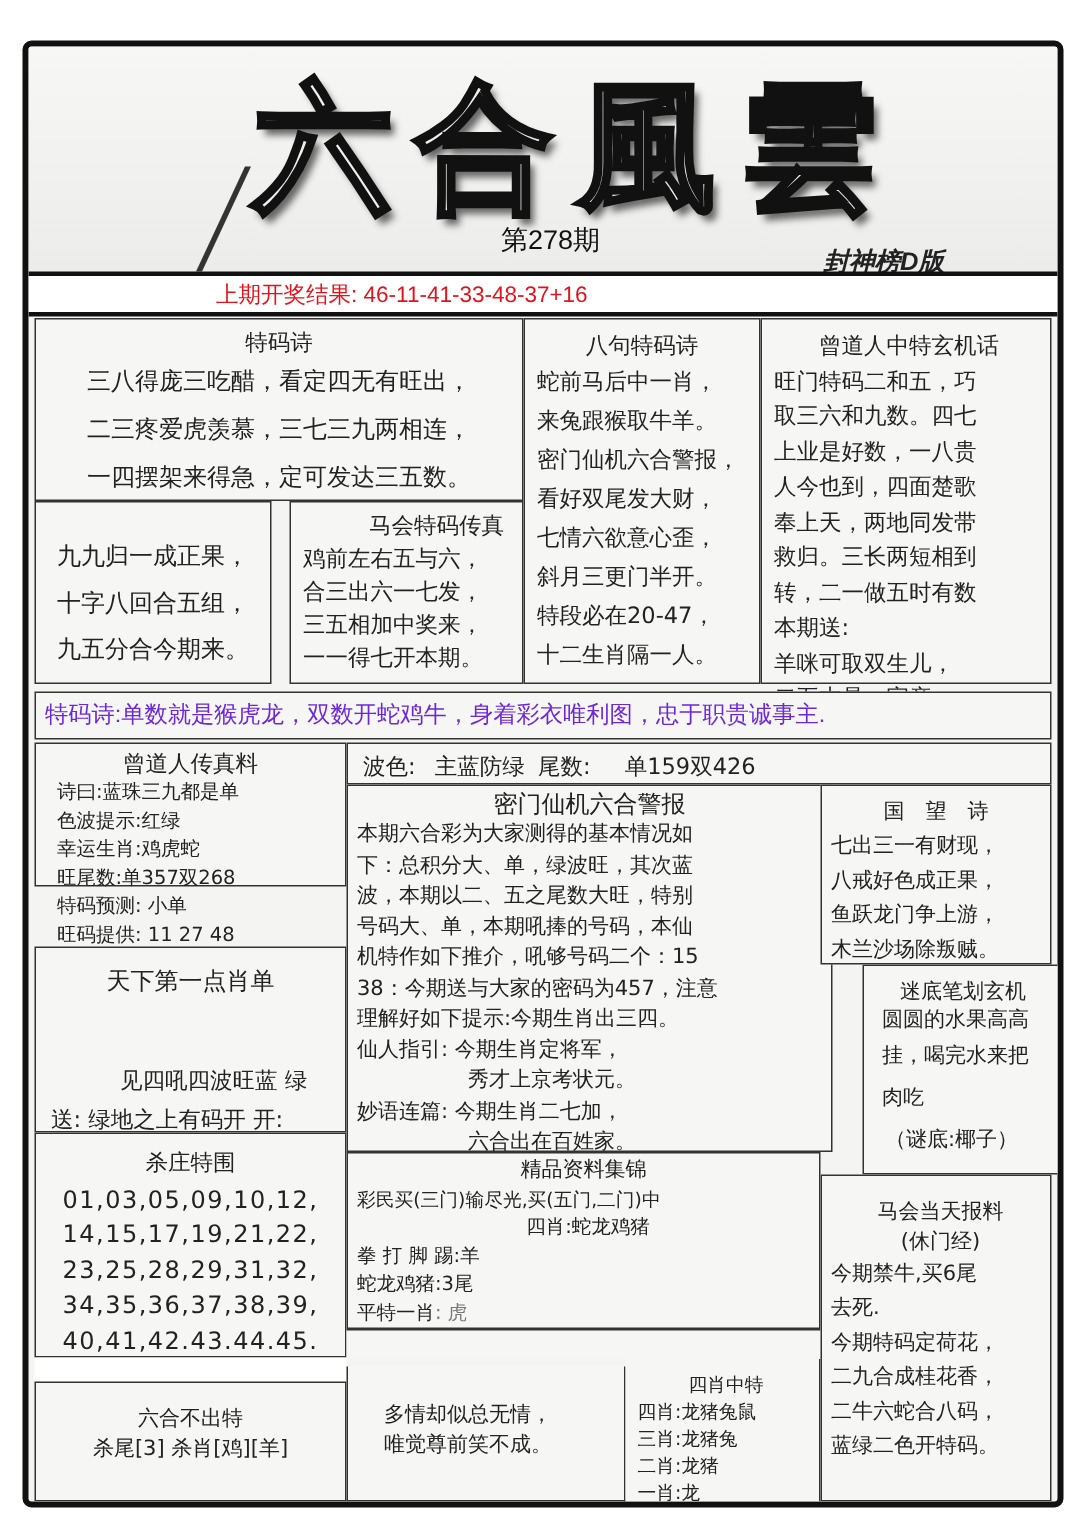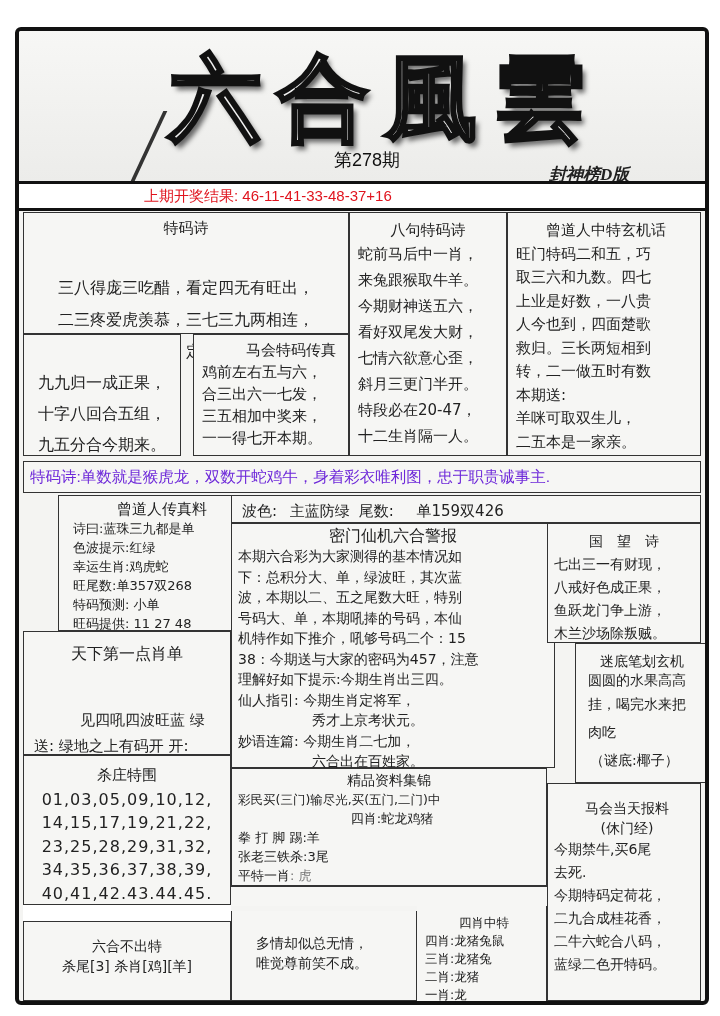--- a/index.html
+++ b/index.html
@@ -6,21 +6,21 @@
   body{width:720px;height:1016px;position:relative;overflow:hidden;font-family:"DejaVu Sans","Liberation Sans",sans-serif;color:#222;}
   .frame{position:absolute;left:15px;top:27px;width:686px;height:970px;border:4px solid #111;border-radius:6px;background:#f4f4f2;overflow:hidden;}
   .abs{position:absolute;box-sizing:border-box;}
   .cell{position:absolute;box-sizing:border-box;border:1.5px solid #333;background:#f6f6f4;}
   .hline{position:absolute;height:3px;background:#111;}
   
   .title{position:absolute;left:150px;top:6px;font-family:"DejaVu Serif",serif;font-size:92px;font-weight:bold;color:#f0f0f0;letter-spacing:16px;
     -webkit-text-stroke:3px #111;text-shadow:4px 5px 5px #666, -1px -1px 0 #fff;}
   .title-deco{position:absolute;left:128px;top:80px;width:46px;height:70px;border-left:4px solid #333;transform:skewX(-25deg);}
   .issue{position:absolute;left:315px;top:117px;font-size:18px;color:#111;font-family:"Liberation Sans",sans-serif;}
-  .edition{position:absolute;left:530px;top:132px;font-size:17px;font-style:italic;font-weight:bold;color:#222;font-family:Liberation Serif, serif;}
+  .edition{position:absolute;left:530px;top:132px;font-size:17px;font-style:italic;font-weight:bold;color:#222;font-family:Liberation Sans, sans-serif;}
   .result{position:absolute;left:125px;top:156px;font-size:15px;color:#e0141e;font-family:"Liberation Sans",sans-serif;}
   .c{text-align:center;}
   .t16{font-size:16px;line-height:27px;}
   .t15{font-size:15px;line-height:24px;}
   .t14{font-size:14px;line-height:21px;}
   .t13{font-size:13px;line-height:20px;}
   .t12{font-size:12.5px;line-height:20px;}
   .red-banner{font-size:15.5px;color:#6d28d9;font-family:Liberation Sans, sans-serif;white-space:nowrap;line-height:30px;padding-left:6px;}
   .mono{letter-spacing:1px;}
 </style>
@@ -39,65 +39,66 @@
   <div class="abs" style="left:0;top:153px;width:686px;height:24px;background:#fff;">
   </div>
   <div class="result">
     <span>上期开奖结果:</span>
     <span>46-11-41-33-48-37+16</span>
   </div>
   <div class="hline" style="left:0;top:177px;width:686px;"></div>
 
   <div class="cell c t15" style="left:4px;top:181px;width:326px;height:122px;padding-top:5px;">
     <div style="line-height:20px;">特码诗</div>
-    <div style="font-size:16px;line-height:32px;margin-top:34px;">三八得庞三吃醋，看定四无有旺出，</div>
+    <div style="font-size:16px;line-height:32px;">三八得庞三吃醋，看定四无有旺出，</div>
     <div style="font-size:16px;line-height:32px;">二三疼爱虎羡慕，三七三九两相连，</div>
     <div style="font-size:16px;line-height:32px;">一四摆架来得急，定可发达三五数。</div>
   </div>
-  <div class="cell t16" style="left:4px;top:303px;width:158px;height:122px;padding:32px 0 0 14px;line-height:31px;">
+  <div class="cell t16" style="left:4px;top:303px;width:158px;height:122px;padding:20px 0 0 14px;line-height:31px;">
     <div>九九归一成正果，</div>
     <div>十字八回合五组，</div>
     <div>九五分合今期来。</div>
   </div>
   <div class="cell t15" style="left:174px;top:303px;width:156px;height:122px;padding:4px 0 0 8px;line-height:22px;">
     <div style="padding-left:8px;margin-left:36px;">马会特码传真</div>
     <div>鸡前左右五与六，</div>
     <div>合三出六一七发，</div>
     <div>三五相加中奖来，</div>
     <div>一一得七开本期。</div>
   </div>
   <div class="cell t15" style="left:330px;top:181px;width:158px;height:244px;padding:6px 0 0 8px;line-height:26px;">
     <div class="c" style="padding-right:8px;line-height:22px;">八句特码诗</div>
     <div>蛇前马后中一肖，</div>
     <div>来兔跟猴取牛羊。</div>
-    <div>今期财神送五六，</div>
+    <div>密门仙机六合警报，</div>
     <div>看好双尾发大财，</div>
     <div>七情六欲意心歪，</div>
     <div>斜月三更门半开。</div>
     <div>特段必在20-47，</div>
     <div>十二生肖隔一人。</div>
   </div>
   <div class="cell t15" style="left:488px;top:181px;width:194px;height:244px;padding:6px 0 0 8px;line-height:23.5px;">
     <div style="padding-left:30px;">曾道人中特玄机话</div>
     <div>旺门特码二和五，巧</div>
     <div>取三六和九数。四七</div>
     <div>上业是好数，一八贵</div>
     <div>人今也到，四面楚歌</div>
+    <div>奉上天，两地同发带</div>
     <div>救归。三长两短相到</div>
     <div>转，二一做五时有数</div>
     <div>本期送:</div>
     <div>羊咪可取双生儿，</div>
     <div>二五本是一家亲。</div>
   </div>
 
   <div class="cell red-banner" style="left:4px;top:430px;width:678px;height:32px;">
     <span>特码诗:单数就是猴虎龙，双数开蛇鸡牛，身着彩衣唯利图，忠于职贵诚事主.</span>
   </div>
 
-  <div class="cell t13" style="left:4px;top:464px;width:208px;height:136px;padding:3px 0 0 14px;line-height:19px;margin-left:35px;">
+  <div class="cell t13" style="left:4px;top:464px;width:208px;height:96px;padding:3px 0 0 14px;line-height:19px;">
     <div class="c" style="font-size:15px;padding-right:14px;line-height:20px;">曾道人传真料</div>
     <div>诗曰:蓝珠三九都是单</div>
     <div>色波提示:红绿</div>
     <div>幸运生肖:鸡虎蛇</div>
     <div>旺尾数:单357双268</div>
     <div>特码预测: 小单</div>
     <div>旺码提供: 11 27 48</div>
   </div>
   <div class="cell t15" style="left:4px;top:600px;width:208px;height:124px;padding:10px 0 0 10px;">
     <div class="c" style="font-size:16px;padding-right:10px;">天下第一点肖单</div>
@@ -136,21 +137,21 @@
     <div><span>仙人指引:</span> <span>今期生肖定将军，</span></div>
     <div style="padding-left:74px;">秀才上京考状元。</div>
     <div><span>妙语连篇:</span> <span>今期生肖二七加，</span></div>
     <div style="padding-left:74px;">六合出在百姓家。</div>
   </div>
   <div class="cell t13" style="left:212px;top:737px;width:316px;height:118px;padding:2px 0 0 6px;line-height:19px;">
     <div class="c" style="font-size:14px;padding-right:6px;">精品资料集锦</div>
     <div style="white-space:nowrap;font-size:12.5px;">彩民买(三门)输尽光,买(五门,二门)中</div>
     <div class="c">四肖:蛇龙鸡猪</div>
     <div><span>拳 打 脚 踢</span><span>:羊</span></div>
-    <div><span>张老三铁杀</span><span>:3尾</span></div>
+    <div><span>蛇龙鸡猪</span><span>:3尾</span></div>
     <div><span>平特一肖</span><span style="color:#777;">: 虎</span></div>
   </div>
   <div class="abs" style="left:212px;top:855px;width:316px;height:20px;border-top:1.5px solid #333;background:#f6f6f4;"></div>
   <div class="cell t14" style="left:212px;top:880px;width:186px;height:90px;padding:22px 0 0 24px;line-height:20px;border-top:none;">
     <div>多情却似总无情，</div>
     <div>唯觉尊前笑不成。</div>
   </div>
   <div class="abs t12" style="left:398px;top:875px;width:130px;height:95px;padding:8px 0 0 8px;line-height:18px;background:#f6f6f4;border-right:1.5px solid #333;">
     <div style="padding-left:34px;">四肖中特</div>
     <div>四肖:龙猪兔鼠</div>

